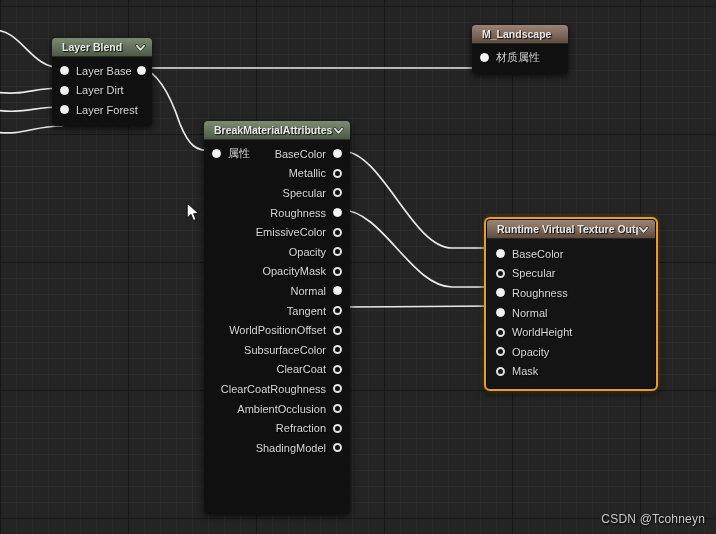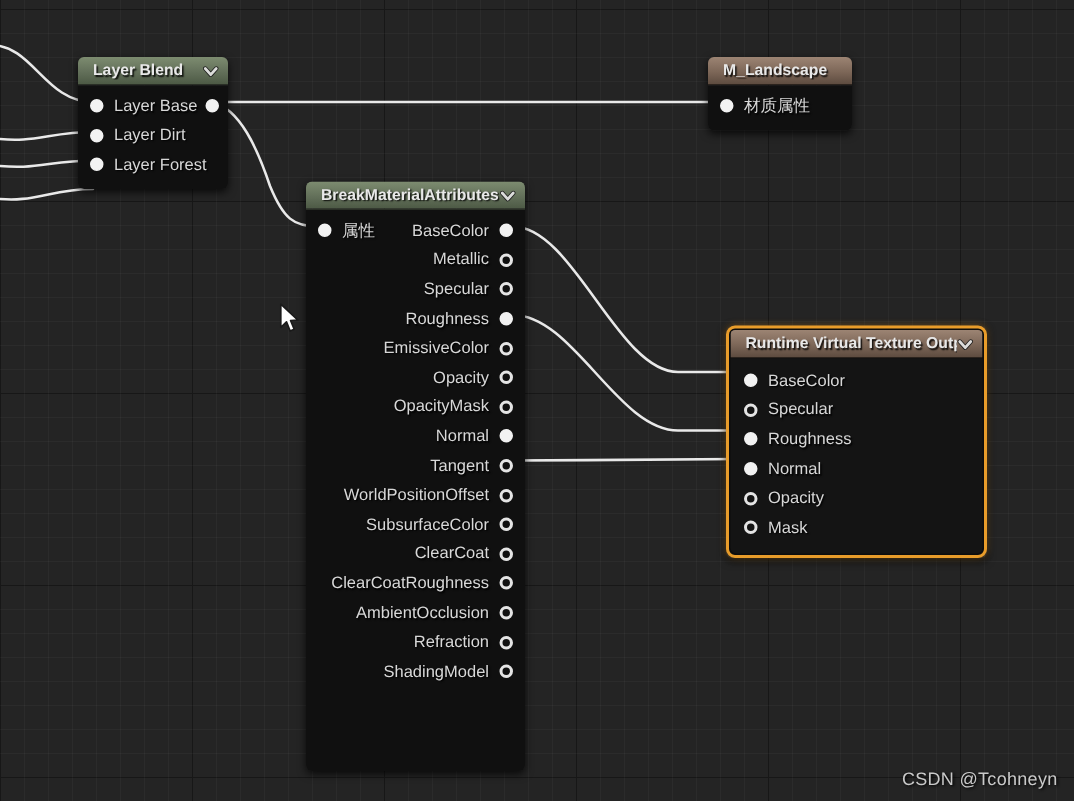--- a/index.html
+++ b/index.html
@@ -93,21 +93,21 @@
 
   
   #node-layerblend { left: 52px; top: 38px; width: 100px; }
   #node-layerblend .node-head {
     background: linear-gradient(to bottom, #7d8c70 0%, #63705a 55%, #4d5a45 100%);
     border-bottom: 1px solid #2a2f26;
   }
   #node-layerblend .node-body { padding: 4px 0 6px 0; }
 
   
-  #node-mlandscape { left: 472px; top: 38px; width: 96px; }
+  #node-mlandscape { left: 472px; top: 25px; width: 96px; }
   #node-mlandscape .node-head {
     background: linear-gradient(to bottom, #9c8473 0%, #7d6758 55%, #5e4c40 100%);
     border-bottom: 1px solid #2b231d;
   }
   #node-mlandscape .node-body { padding: 4px 0 6px 0; }
 
   
   #node-break { left: 204px; top: 121px; width: 146px; }
   #node-break .node-head {
     background: linear-gradient(to bottom, #7d8c70 0%, #63705a 55%, #4d5a45 100%);
@@ -321,20 +321,24 @@
             <div class="pin-row inp">
               <span class="pin filled"></span>
               <span class="pin-label">Roughness</span>
             </div>
             <div class="pin-row inp">
               <span class="pin filled"></span>
               <span class="pin-label">Normal</span>
             </div>
             <div class="pin-row inp">
               <span class="pin hollow"></span>
+              <span class="pin-label">WorldHeight</span>
+            </div>
+            <div class="pin-row inp">
+              <span class="pin hollow"></span>
               <span class="pin-label">Opacity</span>
             </div>
             <div class="pin-row inp">
               <span class="pin hollow"></span>
               <span class="pin-label">Mask</span>
             </div>
           </div>
       </div>
     </div>
   </div>

